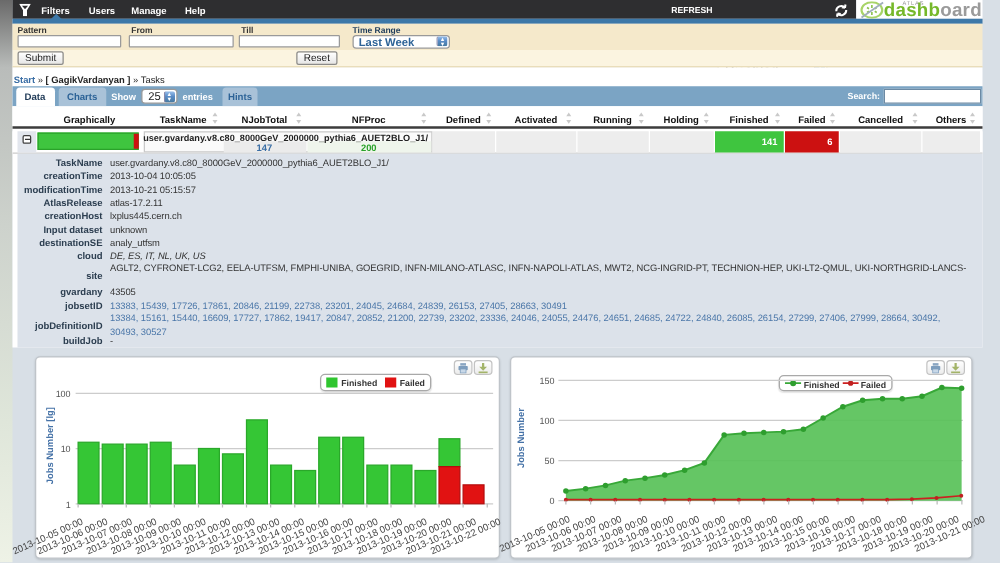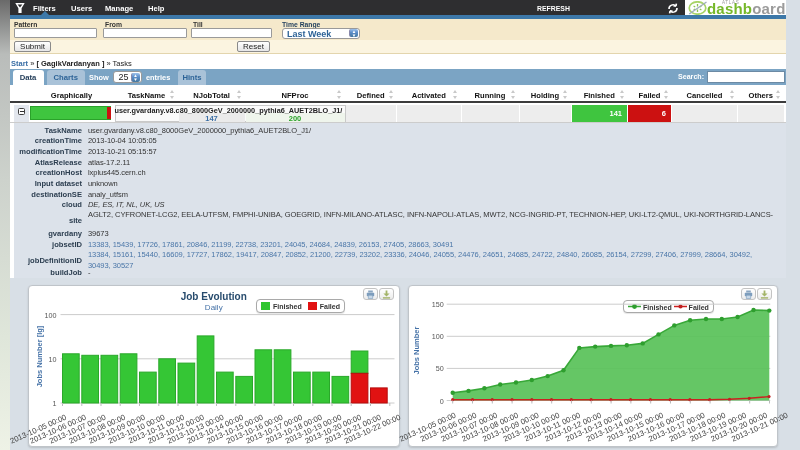--- a/index.html
+++ b/index.html
@@ -165,31 +165,29 @@
   <div class="dv" style="left:88px;top:168.3px;">lxplus445.cern.ch</div>
   <div class="dl" style="left:14px;top:179.0px;">Input dataset</div>
   <div class="dv" style="left:88px;top:178.9px;">unknown</div>
   <div class="dl" style="left:14px;top:189.6px;">destinationSE</div>
   <div class="dv" style="left:88px;top:189.5px;">analy_utfsm</div>
   <div class="dl" style="left:14px;top:200.2px;">cloud</div>
   <div class="dv" style="left:88px;top:200.1px;font-style:italic;">DE, ES, IT, NL, UK, US</div>
   <div class="dl" style="left:14px;top:215.6px;">site</div>
   <div class="dv" style="left:88px;top:210.3px;">AGLT2, CYFRONET-LCG2, EELA-UTFSM, FMPHI-UNIBA, GOEGRID, INFN-MILANO-ATLASC, INFN-NAPOLI-ATLAS, MWT2, NCG-INGRID-PT, TECHNION-HEP, UKI-LT2-QMUL, UKI-NORTHGRID-LANCS-</div>
   <div class="dl" style="left:14px;top:229.4px;">gvardany</div>
-  <div class="dv" style="left:88px;top:229.3px;">39673</div>
+  <div class="dv" style="left:88px;top:229.3px;">43505</div>
   <div class="dl" style="left:14px;top:239.8px;">jobsetID</div>
   <div class="dv" style="left:88px;top:239.7px;"><a>13383, 15439, 17726, 17861, 20846, 21199, 22738, 23201, 24045, 24684, 24839, 26153, 27405, 28663, 30491</a></div>
   <div class="dl" style="left:14px;top:255.6px;">jobDefinitionID</div>
   <div class="dv" style="left:88px;top:250.3px;"><a>13384, 15161, 15440, 16609, 17727, 17862, 19417, 20847, 20852, 21200, 22739, 23202, 23336, 24046, 24055, 24476, 24651, 24685, 24722, 24840, 26085, 26154, 27299, 27406, 27999, 28664, 30492,</a></div>
   <div class="dv" style="left:88px;top:260.7px;"><a>30493, 30527</a></div>
   <div class="dl" style="left:14px;top:268.2px;">buildJob</div>
   <div class="dv" style="left:88px;top:268.1px;">-</div>
   <div class="panel" style="left:28px;width:371.5px;">
-    <div class="ctitle" style="top:4.5px;">Job Evolution</div>
-    <div class="csub" style="top:16.5px;">Daily</div>
     <div class="cbtn" style="right:21px;top:1.5px;">
         <svg width="9" height="9" viewBox="0 0 9 9">
           <rect x="2.2" y="0.5" width="4.6" height="2" fill="#8aa6c2"></rect>
           <rect x="0.8" y="2.8" width="7.4" height="3.4" rx="0.6" fill="#7d9dbd"></rect>
           <rect x="2.2" y="5.2" width="4.6" height="3.2" fill="#c8d8e8" stroke="#7d9dbd" stroke-width="0.6"></rect>
         </svg>
       </div>
     <div class="cbtn" style="right:5px;top:1.5px;">
         <svg width="9" height="9" viewBox="0 0 9 9">
           <path d="M3.6 0.4 H5.4 V3.4 H7.6 L4.5 6.6 L1.4 3.4 H3.6 Z" fill="#a3b469"></path>

